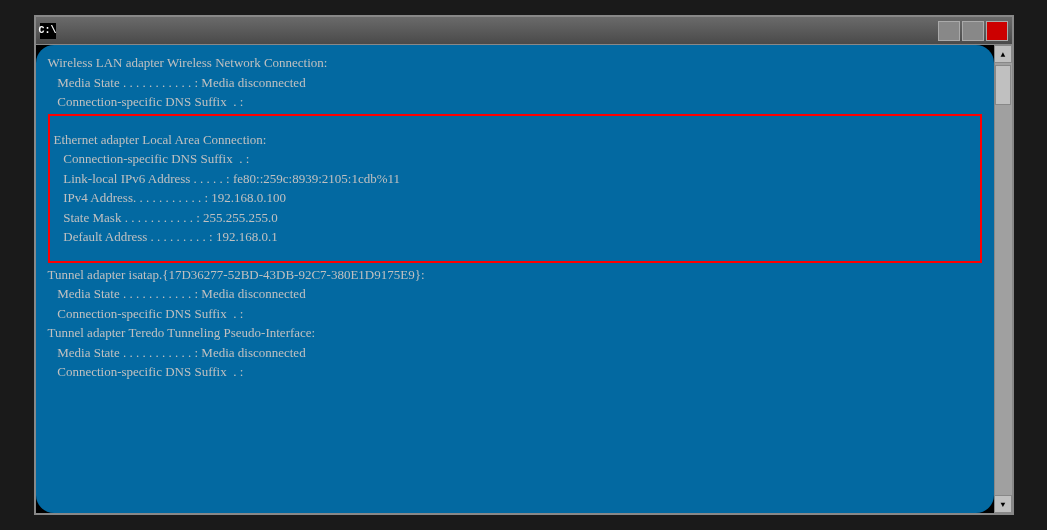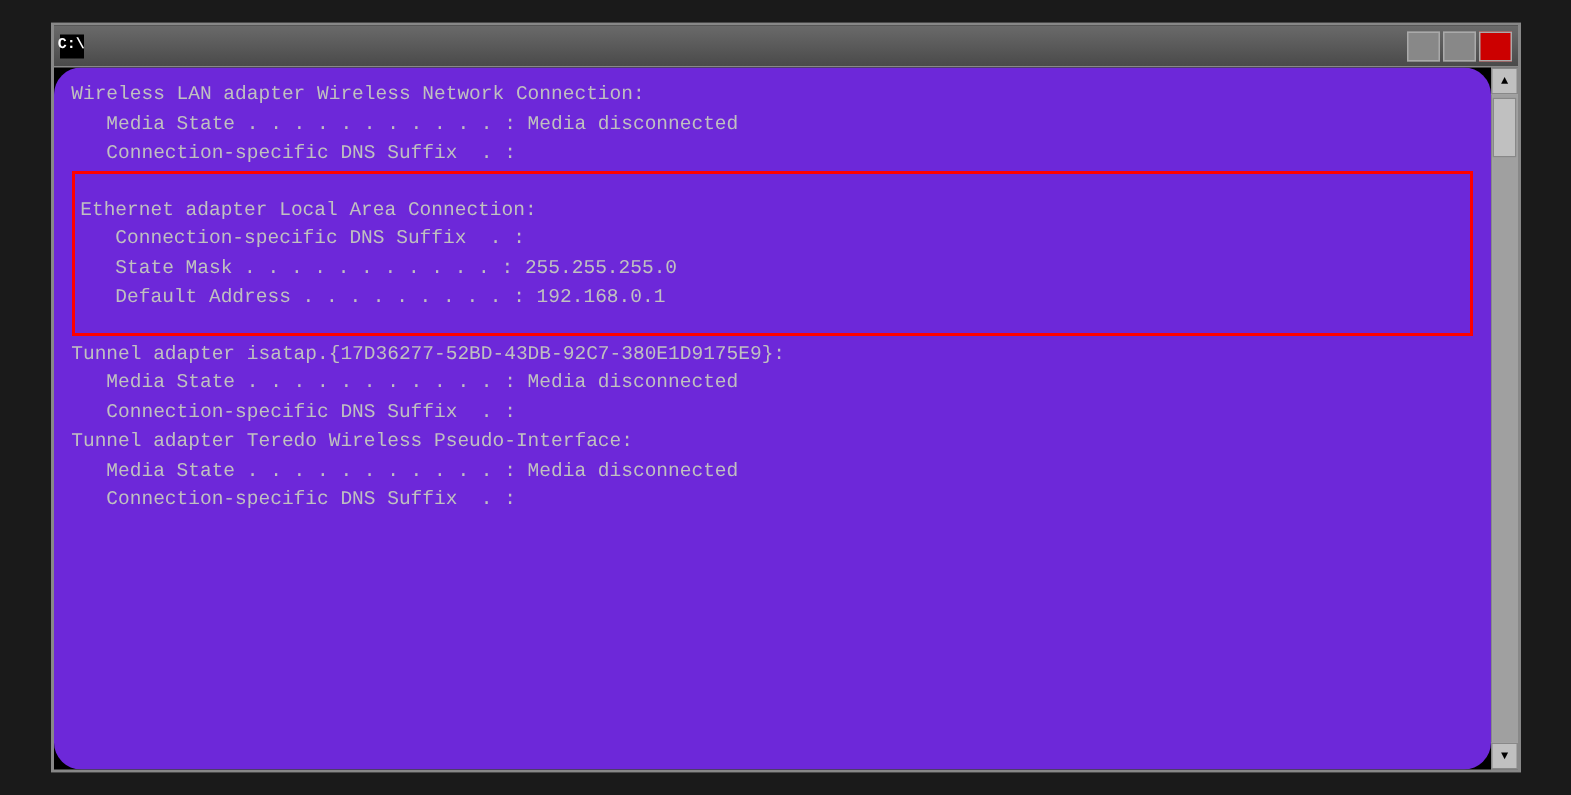--- a/index.html
+++ b/index.html
@@ -84,23 +84,23 @@
     }
 
     .content-area {
       display: flex;
       flex: 1;
       overflow: hidden;
     }
 
     .terminal {
       flex: 1;
-      background: #6d28d9;
+      background: #0369a1;
       color: #c0c0c0;
-      font-family: Liberation Mono, monospace;
+      font-family: Liberation Serif, serif;
       font-size: 13px;
       padding: 8px 12px;
       overflow: hidden;
       line-height: 1.5;
       border-radius: 18px;
     }
 
     .scrollbar {
       width: 18px;
       background: #c0c0c0;
@@ -162,30 +162,32 @@
 
   <div class="content-area">
     <div class="terminal" id="terminal-content">
     <div class="line">Wireless LAN adapter Wireless Network Connection:</div>
         <div class="line">   Media State . . . . . . . . . . . : Media disconnected</div>
         <div class="line">   Connection-specific DNS Suffix  . :</div>
         <div class="line"></div>
         <div style="border: 2px solid red; padding: 14px 4px; margin: 2px 0px;">
           <div class="line">Ethernet adapter Local Area Connection:</div>
           <div class="line">   Connection-specific DNS Suffix  . :</div>
+          <div class="line">   Link-local IPv6 Address . . . . . : fe80::259c:8939:2105:1cdb%11</div>
+          <div class="line">   IPv4 Address. . . . . . . . . . . : 192.168.0.100</div>
           <div class="line">   State Mask . . . . . . . . . . . : 255.255.255.0</div>
           <div class="line">   Default Address . . . . . . . . . : 192.168.0.1</div>
         </div>
         <div class="line"></div>
         <div class="line">Tunnel adapter isatap.{17D36277-52BD-43DB-92C7-380E1D9175E9}:</div>
         <div class="line"></div>
         <div class="line">   Media State . . . . . . . . . . . : Media disconnected</div>
         <div class="line">   Connection-specific DNS Suffix  . :</div>
         <div class="line"></div>
-        <div class="line">Tunnel adapter Teredo Wireless Pseudo-Interface:</div>
+        <div class="line">Tunnel adapter Teredo Tunneling Pseudo-Interface:</div>
         <div class="line"></div>
         <div class="line">   Media State . . . . . . . . . . . : Media disconnected</div>
         <div class="line">   Connection-specific DNS Suffix  . :</div>
         <div class="line"></div>
       </div>
     <div class="scrollbar">
       <div class="scroll-btn">▲</div>
       <div class="scroll-track">
         <div class="scroll-thumb"></div>
       </div>

